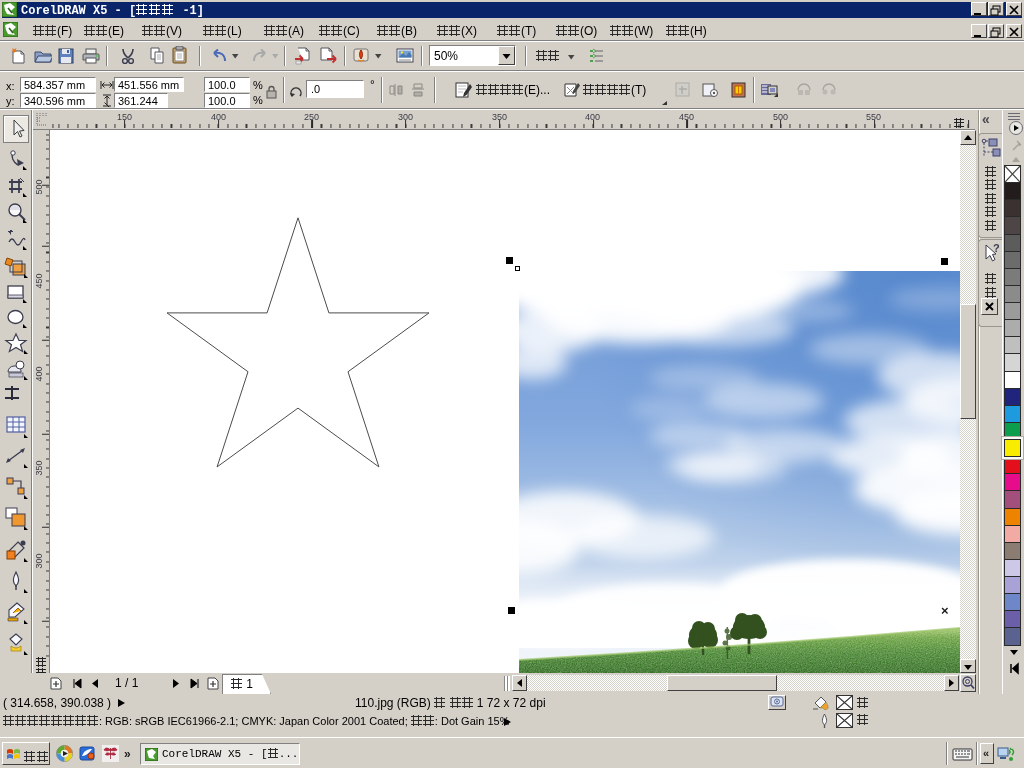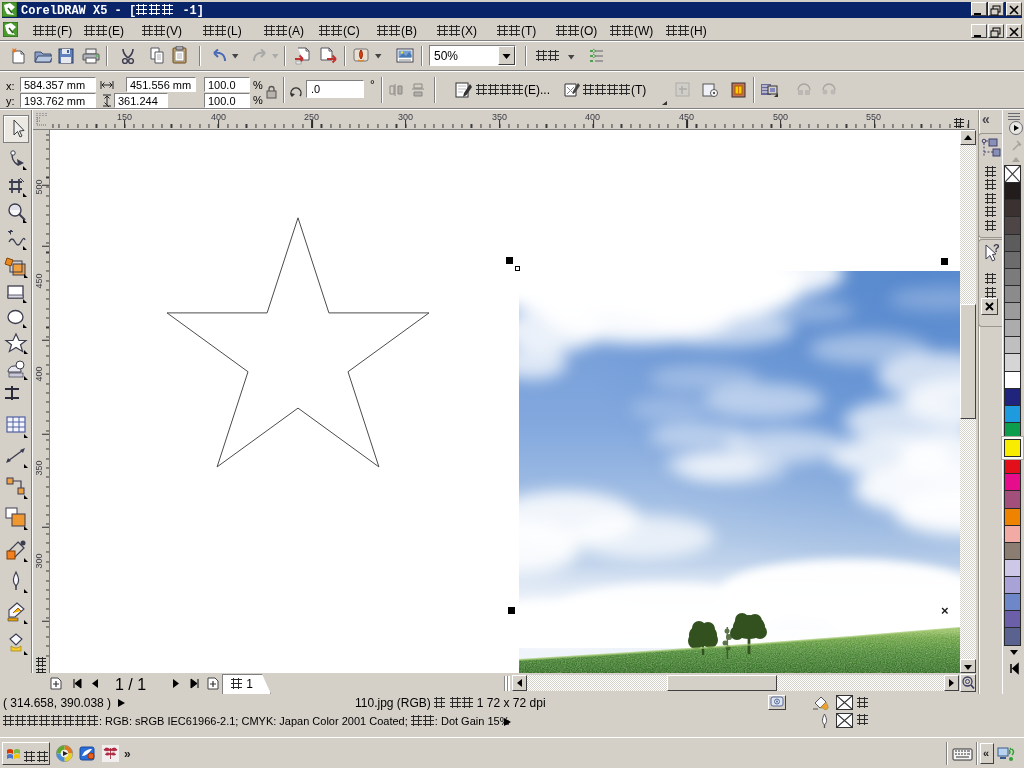--- a/index.html
+++ b/index.html
@@ -175,29 +175,29 @@
 <div class="abs" style="left:0;top:70px;width:1024px;height:1px;background:#808080;"></div>
 <div class="abs" style="left:0;top:71px;width:1024px;height:1px;background:#fff;"></div>
 
 <div class="abs" id="propbar" style="left:0;top:72px;width:1024px;height:36px;background:#d4d0c8;font-size:11px;color:#000;">
   <div class="abs" style="left:6px;top:8px;">x:</div>
     <div class="abs" style="left:6px;top:23px;">y:</div>
   <div class="abs sunken" style="left:20px;top:5px;width:76px;height:15px;">
       <span style="position:absolute;left:3px;top:1px;">584.357 mm</span>
     </div>
   <div class="abs sunken" style="left:20px;top:21px;width:76px;height:15px;">
-      <span style="position:absolute;left:3px;top:1px;">193.762 mm</span>
+      <span style="position:absolute;left:3px;top:1px;">340.596 mm</span>
     </div>
   <svg class="abs" style="left:100px;top:8px;" width="14" height="10">
       <path d="M1 1 v8 M13 1 v8 M2 5 h10 M2 5 l2.5 -2.5 M2 5 l2.5 2.5 M12 5 l-2.5 -2.5 M12 5 l-2.5 2.5" stroke="#222" fill="none"></path>
     </svg>
   <svg class="abs" style="left:102px;top:22px;" width="10" height="13">
       <path d="M1 1 h8 M1 12 h8 M5 2 v9 M5 2 l-2.5 2.5 M5 2 l2.5 2.5 M5 11 l-2.5 -2.5 M5 11 l2.5 2.5" stroke="#222" fill="none"></path>
     </svg>
-  <div class="abs sunken" style="left:126px;top:5px;width:70px;height:15px;">
+  <div class="abs sunken" style="left:114px;top:5px;width:70px;height:15px;">
       <span style="position:absolute;left:3px;top:1px;">451.556 mm</span>
     </div>
   <div class="abs sunken" style="left:114px;top:21px;width:54px;height:15px;">
       <span style="position:absolute;left:3px;top:1px;">361.244 mm</span>
     </div>
   <div class="abs sunken" style="left:204px;top:5px;width:46px;height:15px;">
       <span style="position:absolute;left:3px;top:1px;">100.0</span>
     </div>
   <div class="abs sunken" style="left:204px;top:21px;width:46px;height:15px;">
       <span style="position:absolute;left:3px;top:1px;">100.0</span>
@@ -640,21 +640,21 @@
   <svg class="abs" style="left:49px;top:3px;" width="14" height="15">
       <path d="M2 2 h7 l3 3 v8 h-10 Z" fill="#fff" stroke="#444"></path>
       <path d="M7 5 v6 M4 8 h6" stroke="#333" stroke-width="1.2"></path>
     </svg>
   <svg class="abs" style="left:71px;top:5px;" width="12" height="11">
       <path d="M3 1 V10 M10 1 L4 5.5 L10 10 Z" fill="#000" stroke="#000"></path>
     </svg>
   <svg class="abs" style="left:89px;top:5px;" width="10" height="11">
       <path d="M9 1 L3 5.5 L9 10 Z" fill="#000"></path>
     </svg>
-  <div class="abs" style="left:115px;top:3px;font-size:16px;color:#000;">1 / 1</div>
+  <div class="abs" style="left:115px;top:3px;font-size:12px;color:#000;">1 / 1</div>
   <svg class="abs" style="left:172px;top:5px;" width="10" height="11">
       <path d="M1 1 L7 5.5 L1 10 Z" fill="#000"></path>
     </svg>
   <svg class="abs" style="left:189px;top:5px;" width="12" height="11">
       <path d="M9 1 V10 M2 1 L8 5.5 L2 10 Z" fill="#000" stroke="#000"></path>
     </svg>
   <svg class="abs" style="left:206px;top:3px;" width="14" height="15">
       <path d="M2 2 h7 l3 3 v8 h-10 Z" fill="#fff" stroke="#444"></path>
       <path d="M7 5 v6 M4 8 h6" stroke="#333" stroke-width="1.2"></path>
     </svg>
@@ -731,20 +731,27 @@
   <svg class="abs" style="left:79px;top:7px;" width="17" height="17">
       <rect x="1" y="2" width="14" height="13" rx="2" fill="#2a6cd8" stroke="#1a4a9a"></rect>
       <path d="M3 11 C5 6 8 4 13 4 C10 8 7 11 3 11 Z" fill="#fff"></path>
       <circle cx="12" cy="11" r="3" fill="#e86020" stroke="#a03000"></circle>
     </svg>
   <svg class="abs" style="left:102px;top:7px;" width="17" height="17">
       <rect x="0" y="0" width="17" height="17" fill="#f0efed"></rect>
       <path d="M8.5 3 V14 M8.5 5 C5 2 3 3 2 5 C4 6 6 6 8.5 5 Z M8.5 5 C12 2 14 3 15 5 C13 6 11 6 8.5 5 Z M8.5 9 C5.5 7 4 8 3.5 9.5 C5 10.5 7 10 8.5 9 Z M8.5 9 C11.5 7 13 8 13.5 9.5 C12 10.5 10 10 8.5 9 Z" fill="#c02440" stroke="#a01830" stroke-width=".8"></path>
     </svg>
   <div class="abs" style="left:124px;top:9px;font-size:12px;font-weight:bold;color:#222;">»</div>
+  <div class="abs" style="left:140px;top:5px;width:160px;height:22px;border:1px solid;border-color:#808080 #fff #fff #808080;background:#e9e7e3;">
+    <svg width="13" height="13" style="position:absolute;left:4px;top:4px;">
+        <rect x="0" y="0" width="13" height="13" fill="#4a9b2e" stroke="#2a5c1a"></rect>
+        <path d="M2 3 L7 1 L11 4 L8 8 L10 11 L4 10 L3 7 Z" fill="#fff"></path>
+      </svg>
+    <span style="position:absolute;left:21px;top:4px;font-family:'Liberation Mono',monospace;font-size:11px;color:#000;">CorelDRAW X5 - [<i class="k" style="width:10px;height:10px;"></i>...</span>
+  </div>
   <div class="abs" style="left:946px;top:4px;width:2px;height:23px;border-left:1px solid #808080;border-right:1px solid #fff;"></div>
   <svg class="abs" style="left:952px;top:8px;" width="21" height="16">
       <rect x="1" y="3" width="19" height="11" rx="1" fill="#f5f5f5" stroke="#333"></rect>
       <path d="M3 5 h2 M6 5 h2 M9 5 h2 M12 5 h2 M15 5 h3 M3 8 h2 M6 8 h2 M9 8 h2 M12 8 h2 M15 8 h3 M4 11 h13" stroke="#333" stroke-width="1" fill="none"></path>
     </svg>
   <div class="abs" style="left:976px;top:4px;width:2px;height:23px;border-left:1px solid #808080;border-right:1px solid #fff;"></div>
   <div class="abs btn3d" style="left:980px;top:5px;width:14px;height:21px;">
       <span style="position:absolute;left:2px;top:3px;font-size:11px;font-weight:bold;color:#222;">«</span>
     </div>
   <svg class="abs" style="left:997px;top:8px;" width="19" height="17">

